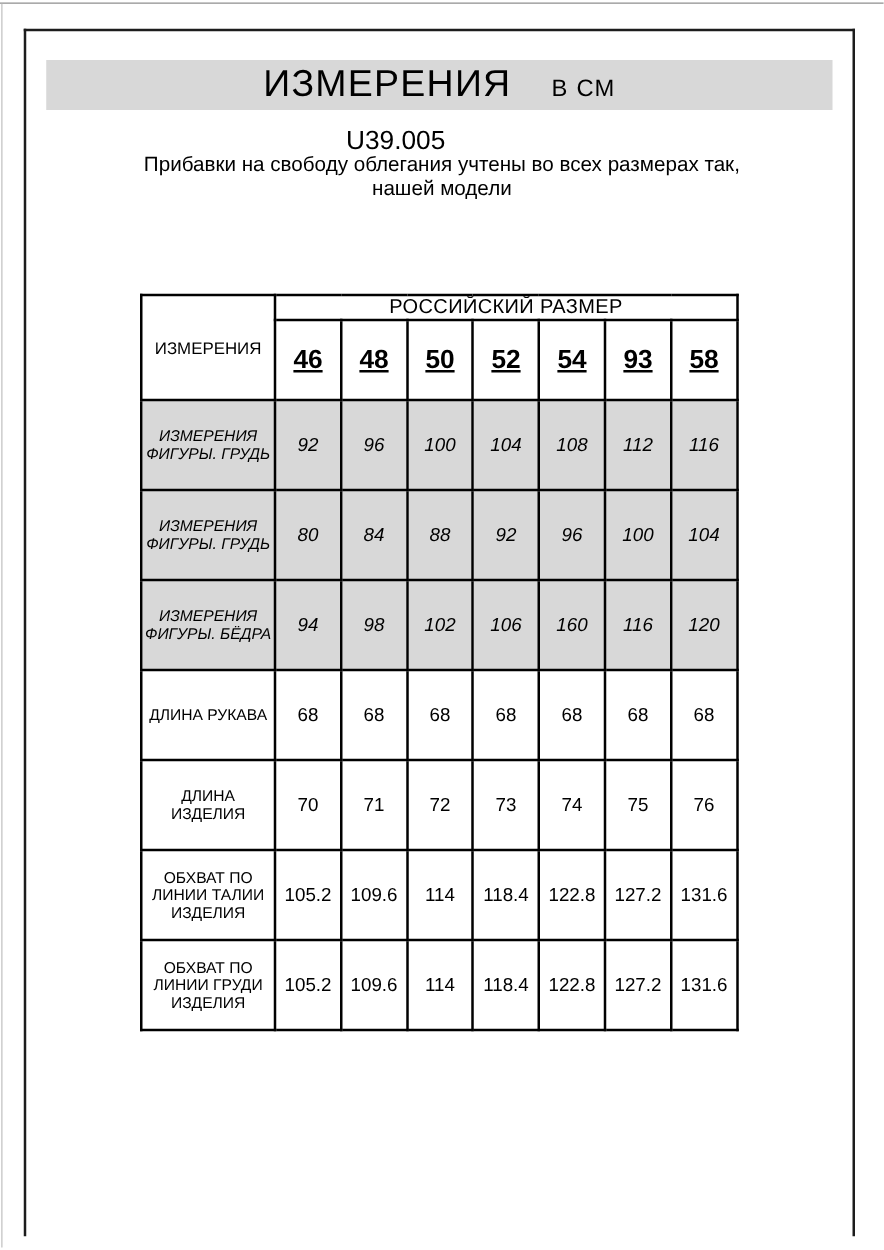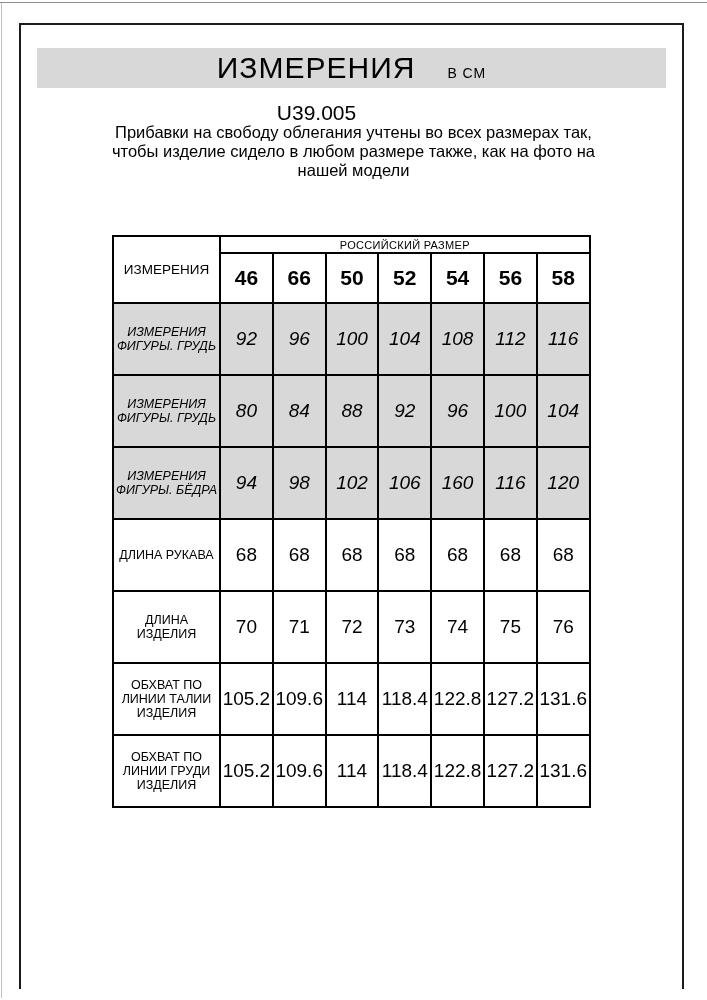--- a/index.html
+++ b/index.html
@@ -18,21 +18,21 @@
   }
 
   .title-bar {
     position:absolute; left:37px; top:48px; width:629px; height:40px;
     background:#d8d8d8;
     display:flex; justify-content:center; align-items:baseline;
     padding-top:0; box-sizing:border-box;
   }
   .title-bar .w1 { font-size:30px; letter-spacing:1px; line-height:40px; }
   .title-bar .w2 { font-size:30px; font-weight:bold; letter-spacing:1px; margin-left:30px; }
-  .title-bar .unit { font-size:14px; margin-left:32px; letter-spacing:1px; }
+  .title-bar .unit { font-size:19px; margin-left:32px; letter-spacing:1px; }
 
   .article {
     position:absolute; left:0; top:101px; width:633px;
     text-align:center; font-size:21px;
   }
   .note {
     position:absolute; left:0; top:123px; width:707px;
     text-align:center; font-size:16.5px; line-height:19px;
   }
 
@@ -41,52 +41,51 @@
     width:477px; border-collapse:collapse; table-layout:fixed;
   }
   .size-table th, .size-table td {
     border:2px solid #000; text-align:center; vertical-align:middle;
     padding:0; overflow:hidden;
   }
   .size-table col.c-label { width:107px; }
   .size-table col.c-size  { width:52.8px; }
 
   tr.r-rus  { height:17px; }
-  tr.r-size { height:50px; }
+  tr.r-size { height:64px;text-decoration:underline; }
   tr.r-body { height:72px; }
 
-  th.rus-header { font-weight:normal; font-size:11px; letter-spacing:0.3px; }
+  th.rus-header { font-weight:normal; font-size:16px; letter-spacing:0.3px; }
   th.corner     { font-weight:normal; font-size:13.5px; background:#fff; }
   th.size-num   { font-size:21px; font-weight:bold; }
 
   tr.figure  { background:#d8d8d8; font-style:italic;padding-left:20px; }
   tr.product { background:#ffffff; }
 
   td.row-label, th.row-label {
     font-weight:normal; font-size:12.5px; line-height:14px; padding:2px 1px;
   }
-  td.num { font-size:19px; }
+  td.num { font-size:15px; }
 </style>
 </head>
 <body>
 
 <div class="edge-top"></div>
 <div class="edge-left"></div>
 <div class="frame"></div>
 
 <div class="title-bar">
   <span class="w1">ИЗМЕРЕНИЯ</span>
   <span class="unit">В СМ</span>
 </div>
 
 <div class="article">U39.005</div>
 
 <div class="note">
   <div>Прибавки на свободу облегания учтены во всех размерах так,</div>
-  <div>чтобы изделие сидело в любом размере также, как на фото на</div>
   <div>нашей модели</div>
 </div>
 
 <table class="size-table">
   <colgroup>
     <col class="c-label">
     <col class="c-size">
       <col class="c-size">
       <col class="c-size">
       <col class="c-size">
@@ -94,25 +93,25 @@
       <col class="c-size">
       <col class="c-size">
   </colgroup>
   <tbody>
       <tr class="r-rus">
     <th class="corner" rowspan="2">ИЗМЕРЕНИЯ</th>
     <th class="rus-header" colspan="7">РОССИЙСКИЙ РАЗМЕР</th>
   </tr>
   <tr class="r-size">
     <th class="size-num">46</th>
-    <th class="size-num">66</th>
+    <th class="size-num">48</th>
     <th class="size-num">50</th>
     <th class="size-num">52</th>
     <th class="size-num">54</th>
-    <th class="size-num">56</th>
+    <th class="size-num">93</th>
     <th class="size-num">58</th>
   </tr>
 
   <tr class="r-body figure">
     <td class="row-label">ИЗМЕРЕНИЯ ФИГУРЫ. ГРУДЬ</td>
     <td class="num">92</td>
     <td class="num">96</td>
     <td class="num">100</td>
     <td class="num">104</td>
     <td class="num">108</td>

